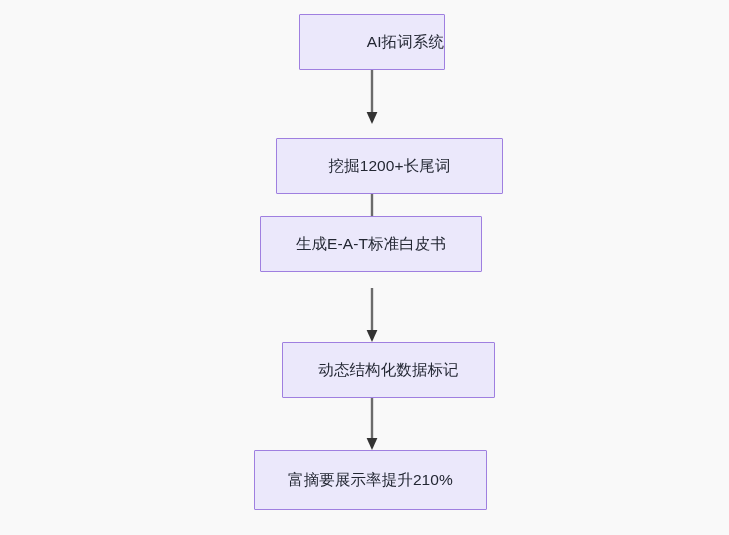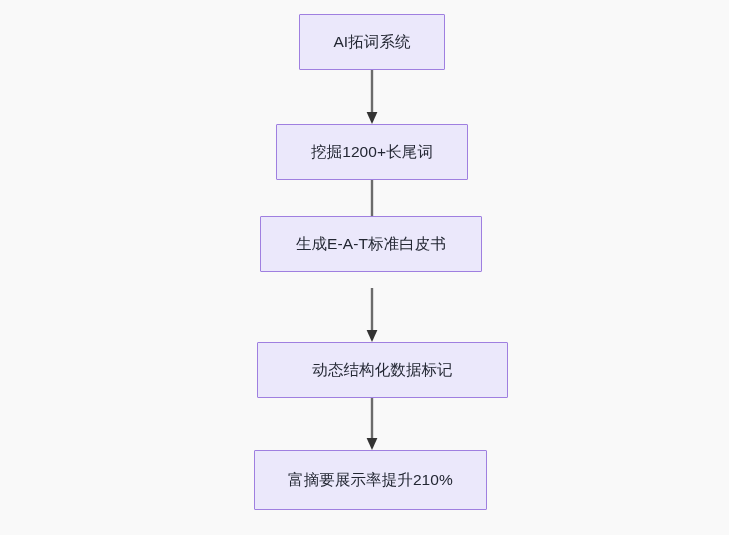--- a/index.html
+++ b/index.html
@@ -47,24 +47,24 @@
   .edge-line {
     stroke: #6b6b6b;
     stroke-width: 2.4;
     fill: none;
   }
   .edge-head {
     fill: #333333;
     stroke: none;
   }
   
-  .n1 { left: 299px; top: 14px;  width: 146px; height: 56px; }
-  .n2 { left: 276px; top: 124px; width: 192px; height: 56px; }
+  .n1 { left: 299px; top: 14px;  width: 146px; height: 56px; justify-content: flex-end; }
+  .n2 { left: 276px; top: 138px; width: 227px; height: 56px; }
   .n3 { left: 260px; top: 216px; width: 222px; height: 56px; }
-  .n4 { left: 257px; top: 342px; width: 251px; height: 56px; }
+  .n4 { left: 282px; top: 342px; width: 213px; height: 56px; }
   .n5 { left: 254px; top: 450px; width: 233px; height: 60px; }
 
   .e1 { left: 356px; top: 70px;  width: 32px; height: 54px; }
   .e2 { left: 356px; top: 180px; width: 32px; height: 52px; }
   .e3 { left: 356px; top: 288px; width: 32px; height: 54px; }
   .e4 { left: 356px; top: 398px; width: 32px; height: 52px; }
 </style>
 </head>
 <body>
 

